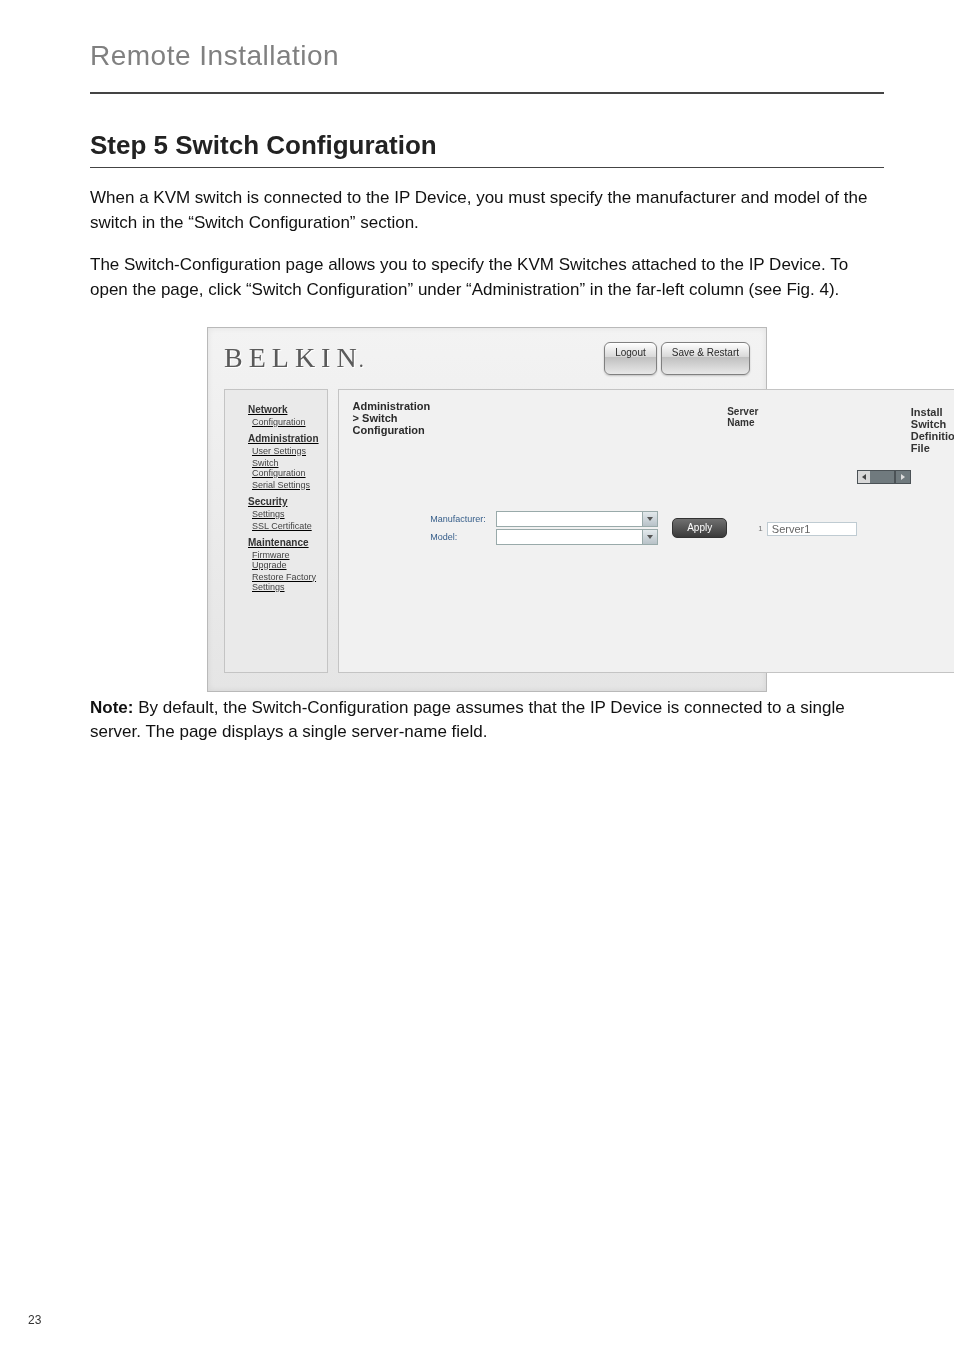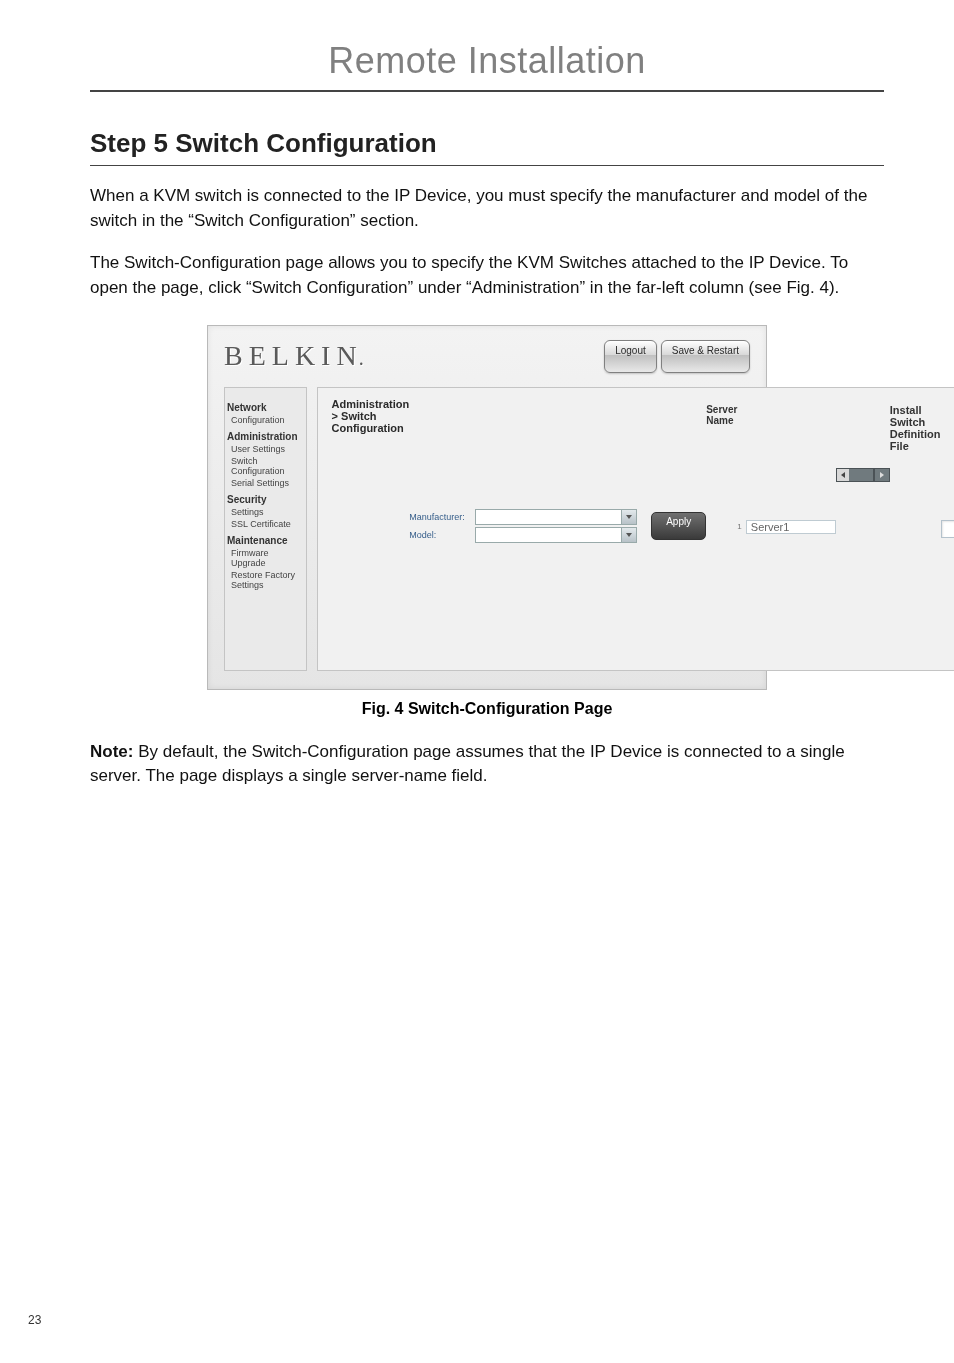--- a/index.html
+++ b/index.html
@@ -11,27 +11,26 @@
     width: 954px;
   }
   .page {
     padding: 30px 70px 30px 90px;
     box-sizing: border-box;
     width: 954px;
     min-height: 1363px;
     position: relative;
   }
   .chapter-title {
-    font-size: 36px;
+    font-size: 28px;
     color: #808080;
     font-weight: 300;
     letter-spacing: 0.5px;
-    margin: 10px 0 8px 0;
+    margin: 10px 0 20px 0;
     font-family: "Arial Narrow", Arial, sans-serif;
-    text-align: center;
   }
   .hr-thick {
     border: none;
     border-top: 2px solid #444;
     margin: 0 0 36px 0;
   }
   .step-heading {
     font-size: 26px;
     font-weight: bold;
     color: #222;
@@ -101,21 +100,22 @@
     cursor: pointer;
   }
   .panel-body {
     display: flex;
     gap: 10px;
   }
   .sidebar {
     width: 130px;
     background: #eaeaea;
     border: 1px solid #c4c4c4;
-    padding: 8px 8px 80px 2px;
+    padding: 8px 8px 80px 23px;
+    text-decoration: underline;
   }
   .side-group-title {
     font-size: 10px;
     font-weight: bold;
     color: #333;
     margin-top: 6px;
   }
   .side-item {
     font-size: 9px;
     color: #444;
@@ -175,21 +175,21 @@
   }
   .dropdown .arrow::after {
     content: '';
     border-left: 3px solid transparent;
     border-right: 3px solid transparent;
     border-top: 4px solid #555;
   }
   .dropdown.wide { width: 160px; }
   .apply-btn {
     border-radius: 5px;
-    padding: 3px 14px 12px;
+    padding: 3px 14px 4px;
     font-size: 10px;
     color: #fff;
     background: linear-gradient(#707070, #3a3a3a);
     border: 1px solid #333;
     margin-left: 14px;
     cursor: pointer;
   }
   .form-block { display: flex; align-items: center; }
   .server-name-label {
     font-size: 10px;
@@ -387,20 +387,19 @@
           <div class="install-heading">Install Switch Definition File</div>
           <div class="browse-row">
             <div class="file-input-box"></div>
             <div class="browse-btn">Browse...</div>
           </div>
         </div>
       </div>
     </div>
   </div>
 
-  <div class="fig-caption">Fig. 4 Switch-Configuration Page</div>
 
   <p class="body-text">
     <span class="bold">Note:</span><span> By default, the Switch-Configuration page assumes that the IP Device is connected to a single server. The page displays a single server-name field.</span>
   </p>
 
   <div class="page-number">23</div>
 </div>
 
 </body></html>

